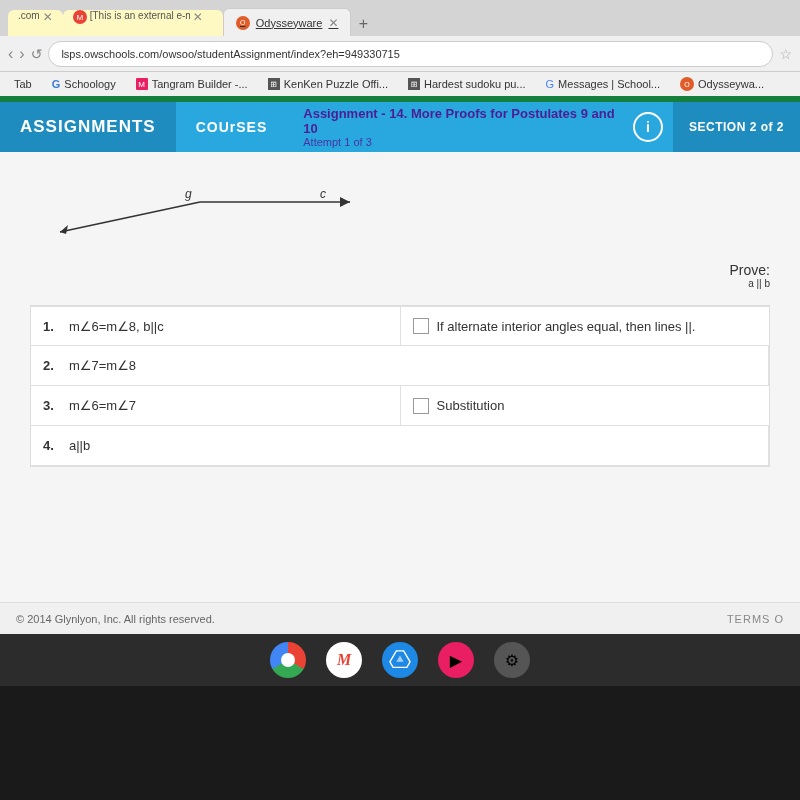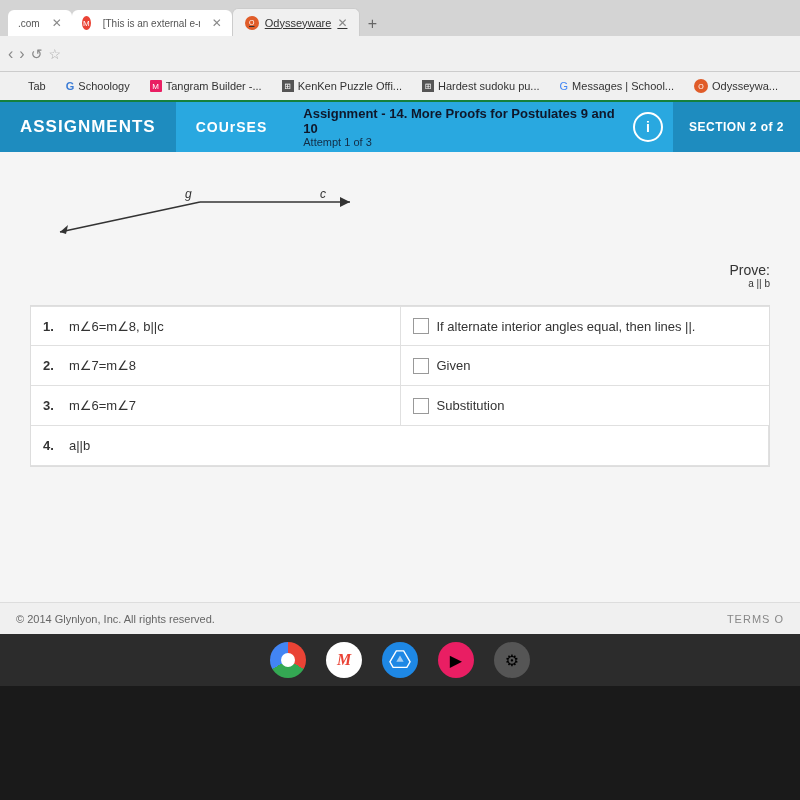--- a/index.html
+++ b/index.html
@@ -35,28 +35,27 @@
       border-bottom: none;
     }
 
     .tab.active {
       background: #f0f0f0;
       text-decoration: underline;
     }
 
     .tab-inactive {
       height: 26px;
-      background: #ffffff;
+      background: #fef9c3;
       border-radius: 6px 6px 0 0;
       padding: 0 10px;
       display: flex;
-      align-items: center;
       font-size: 10px;
       color: #555;
-      gap: 12px;
+      gap: 3px;
       max-width: 140px;
     }
 
     .tab-close {
       font-size: 12px;
       color: #888;
       cursor: pointer;
     }
 
     .new-tab-btn {
@@ -96,23 +95,23 @@
     .star-icon {
       color: #aaa;
       font-size: 14px;
     }
 
     .bookmarks-bar {
       background: #f0f0f0;
       height: 30px;
       display: flex;
       align-items: center;
-      padding: 0 20px;
+      padding: 0 6px;
       gap: 4px;
-      border-bottom: 2px solid #15803d;
+      border-bottom: 6px solid #15803d;
       font-size: 11px;
       color: #333;
       overflow: hidden;
     }
 
     .bookmark-item {
       padding: 2px 8px;
       border-radius: 3px;
       cursor: pointer;
       white-space: nowrap;
@@ -155,21 +154,21 @@
     }
 
     .nav-btn.courses {
       background: #29a8e0;
       font-size: 14px;
     }
 
     .nav-assignment-title {
       flex: 1;
       padding: 0 16px;
-      color: #0f172a;
+      color: #4c1d95;
     }
 
     .nav-assignment-title .title-main {
       font-size: 13px;
       font-weight: bold;
     }
 
     .nav-assignment-title .title-sub {
       font-size: 11px;
       opacity: 0.85;
@@ -452,20 +451,23 @@
       <span>Odysseyware</span>
       <span class="tab-close">✕</span>
     </div>
     <div class="new-tab-btn">+</div>
   </div>
 
   <div class="address-bar-row">
     <span style="color:#888;font-size:16px;cursor:pointer;">‹</span>
     <span style="color:#888;font-size:16px;cursor:pointer;">›</span>
     <span style="color:#888;font-size:14px;cursor:pointer;">↺</span>
+    <div class="address-bar">
+      <span>lsps.owschools.com/owsoo/studentAssignment/index?eh=949330715</span>
+    </div>
     <span class="star-icon">☆</span>
   </div>
 
   <div class="bookmarks-bar">
     <div class="bookmark-item">
       <span>Tab</span>
     </div>
     <div class="bookmark-item">
       <span style="color:#3a7bd5;font-size:11px;font-weight:bold;">G</span>
       <span>Schoology</span>
@@ -543,24 +545,20 @@
           <div class="proof-checkbox"></div>
           <span>If alternate interior angles equal, then lines ||.</span>
         </div>
       </div>
 
       <div class="proof-row">
         <div class="proof-left">
           <span class="proof-number">2.</span>
           <span>m∠7=m∠8</span>
         </div>
-        <div class="proof-right">
-          <div class="proof-checkbox"></div>
-          <span>Given</span>
-        </div>
       </div>
 
       <div class="proof-row">
         <div class="proof-left">
           <span class="proof-number">3.</span>
           <span>m∠6=m∠7</span>
         </div>
         <div class="proof-right">
           <div class="proof-checkbox"></div>
           <span>Substitution</span>

